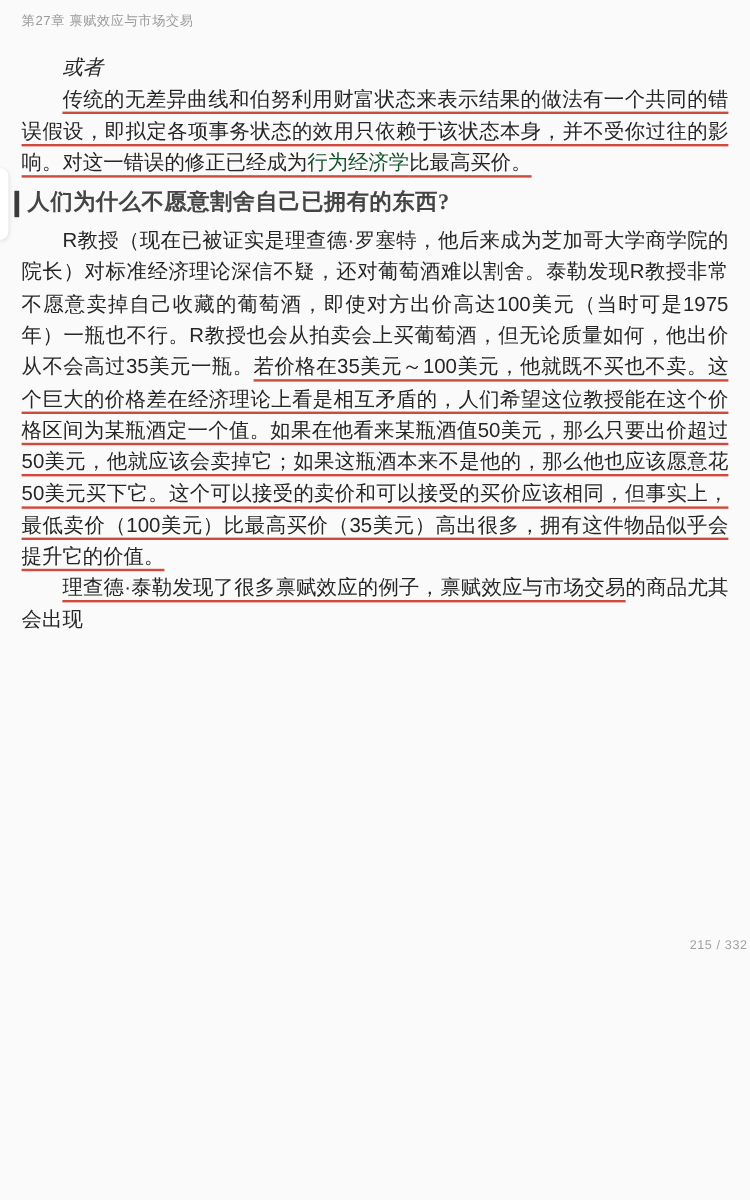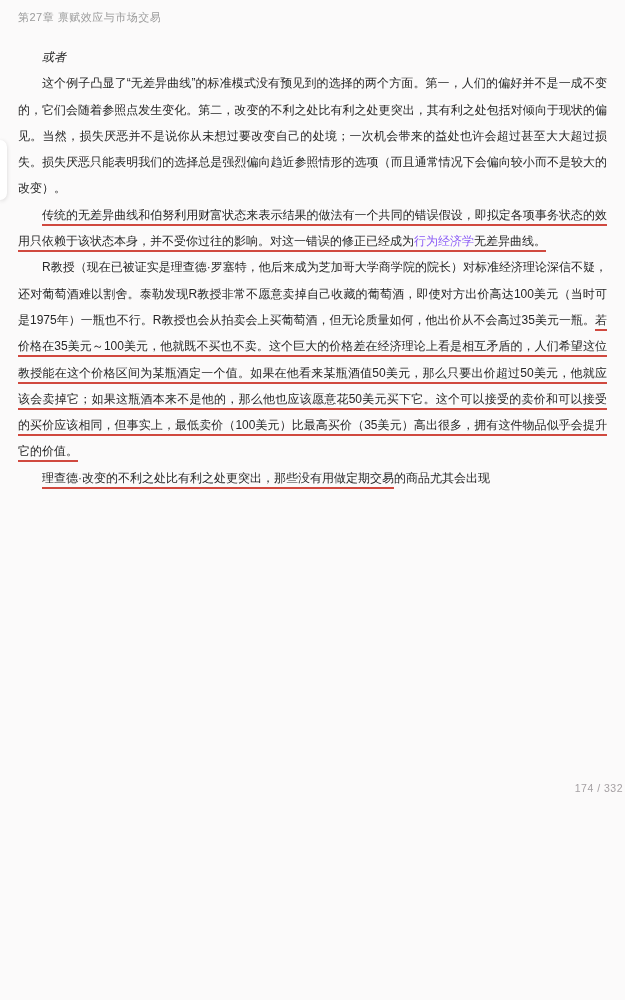--- a/index.html
+++ b/index.html
@@ -13,21 +13,21 @@
   .page{position:relative;width:625px;height:815px;background:#fbfafa;padding-left:16px;}
   .chapter-header{
     position:absolute;top:10px;left:18px;
     font-size:11px;color:#9b9b9b;letter-spacing:.5px;
   }
   .content{
     position:absolute;top:44px;left:18px;width:589px;
   }
   p.body, p.quote{
     margin:0;
-    font-size:12px;
+    font-size:17px;
     line-height:26.3px;
     text-align:justify;
     text-indent:2em;
     color:#262626;
   }
   p.quote{
     font-family:"Liberation Serif","DejaVu Serif",serif;
     font-style:italic;
   }
   h2.section-heading{
@@ -69,21 +69,24 @@
 <body>
 
 <div class="page">
 
   <div class="chapter-header">第27章 禀赋效应与市场交易</div>
 
   <div class="edge-handle"></div>
 
   <main class="content" id="paragraphs">
       <p class="quote"><span>或者</span></p>
-      <p class="body"><span>这个例子凸显了“无差异曲线”的标准模式没有预见到的选择的两个方面。第一，人们的偏好并不是一成不变的，它们会随着参照点发生变化。第二，改变的不利之处比有利之处更突出，其有利之处包括对倾向于现状的偏见。当然，损失厌恶并不是说你从未想过要改变自己的处境；一次机会带来的益处也许会超过甚至大大超过损失。损失厌恶只能表明我们的选择总是强烈偏向趋近参照情形的选项（而且通常情况下会偏向较小而不是较大的改变）。</span></p>
-      <p class="body"><span class="u" style="text-decoration-color: rgb(208, 73, 63);">传统的无差异曲线和伯努利用财富状态来表示结果的做法有一个共同的错误假设，即拟定各项事务状态的效用只依赖于该状态本身，并不受你过往的影响。对这一错误的修正已经成为</span><span class="u lnk" style="text-decoration-color: rgb(208, 73, 63); color: #8b5cf6;">行为经济学</span><span class="u" style="text-decoration-color: rgb(208, 73, 63);">无差异曲线。</span></p>
+      <p class="body"><span class="u" style="text-decoration-color: rgb(208, 73, 63);">传统的无差异曲线和伯努利用财富状态来表示结果的做法有一个共同的错误假设，即拟定各项事务状态的效用只依赖于该状态本身，并不受你过往的影响。对这一错误的修正已经成为</span><span class="u lnk" style="text-decoration-color: rgb(208, 73, 63); color: #14532d;">行为经济学</span><span class="u" style="text-decoration-color: rgb(208, 73, 63);">比最高买价。</span></p>
+      <h2 class="section-heading">
+        <span class="bar"></span>
+        <span>人们为什么不愿意割舍自己已拥有的东西?</span>
+      </h2>
       <p class="body"><span>R教授（现在已被证实是理查德·罗塞特，他后来成为芝加哥大学商学院的院长）对标准经济理论深信不疑，还对葡萄酒难以割舍。泰勒发现R教授非常不愿意卖掉自己收藏的葡萄酒，即使对方出价高达100美元（当时可是1975年）一瓶也不行。R教授也会从拍卖会上买葡萄酒，但无论质量如何，他出价从不会高过35美元一瓶。</span><span class="u" style="text-decoration-color: rgb(208, 73, 63);">若价格在35美元～100美元，他就既不买也不卖。这个巨大的价格差在经济理论上看是相互矛盾的，人们希望这位教授能在这个价格区间为某瓶酒定一个值。如果在他看来某瓶酒值50美元，那么只要出价超过50美元，他就应该会卖掉它；如果这瓶酒本来不是他的，那么他也应该愿意花50美元买下它。这个可以接受的卖价和可以接受的买价应该相同，但事实上，最低卖价（100美元）比最高买价（35美元）高出很多，拥有这件物品似乎会提升它的价值。</span></p>
-      <p class="body"><span class="u" style="text-decoration-color: rgb(208, 73, 63);">理查德·改变的不利之处比有利之处更突出，那些没有用做定期交易</span><span>的商品尤其会出现</span></p>
+      <p class="body"><span class="u" style="text-decoration-color: rgb(208, 73, 63);">理查德·泰勒发现了很多禀赋效应的例子，禀赋效应与市场交易</span><span>的商品尤其会出现</span></p>
     </main>
 
-  <div class="page-indicator">174 / 332</div>
+  <div class="page-indicator">215 / 332</div>
 
 </div>
 
 </body></html>

